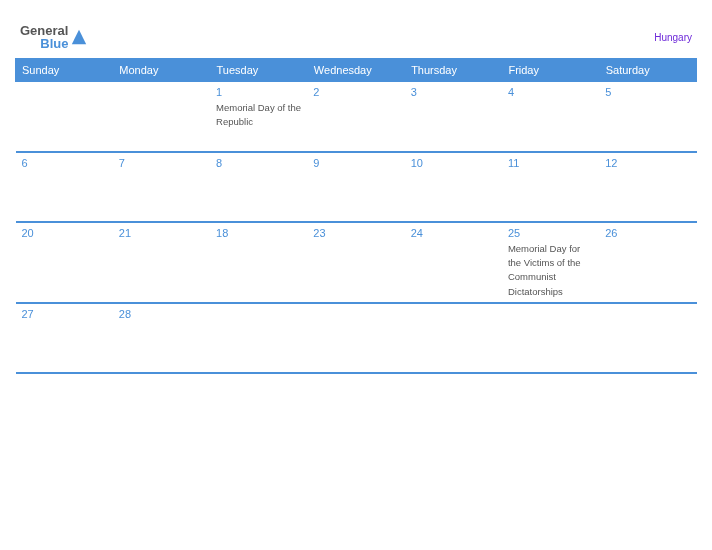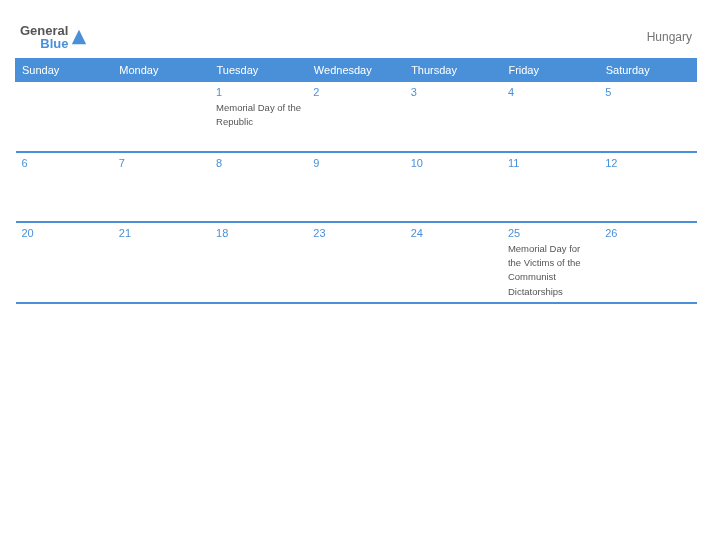--- a/index.html
+++ b/index.html
@@ -45,22 +45,22 @@
       height: 18px;
     }
     .title {
       font-size: 28px;
       font-weight: normal;
       color: #333;
       text-align: center;
       flex: 1;
     }
     .country {
-      font-size: 12px;
-      color: #737373;
+      font-size: 10px;
+      color: #6d28d9;
       text-align: right;
       min-width: 80px;
     }
     .calendar {
       width: 100%;
       border-collapse: collapse;
     }
     .calendar thead tr {
       background: #4a90d9;
     }
@@ -185,15 +185,28 @@
             <span class="day-number">23</span>
           </td>
           <td>
             <span class="day-number">24</span>
           </td>
           <td><span class="day-number">25</span><span class="event-text">Memorial Day for the Victims of the Communist Dictatorships</span></td>
           <td>
             <span class="day-number">26</span>
           </td>
         </tr>
+        <tr class="last-row">
+          <td>
+            <span class="day-number">27</span>
+          </td>
+          <td>
+            <span class="day-number">28</span>
+          </td>
+          <td></td>
+          <td></td>
+          <td></td>
+          <td></td>
+          <td></td>
+        </tr>
       </tbody>
   </table>
 </div>
 
 </body></html>

